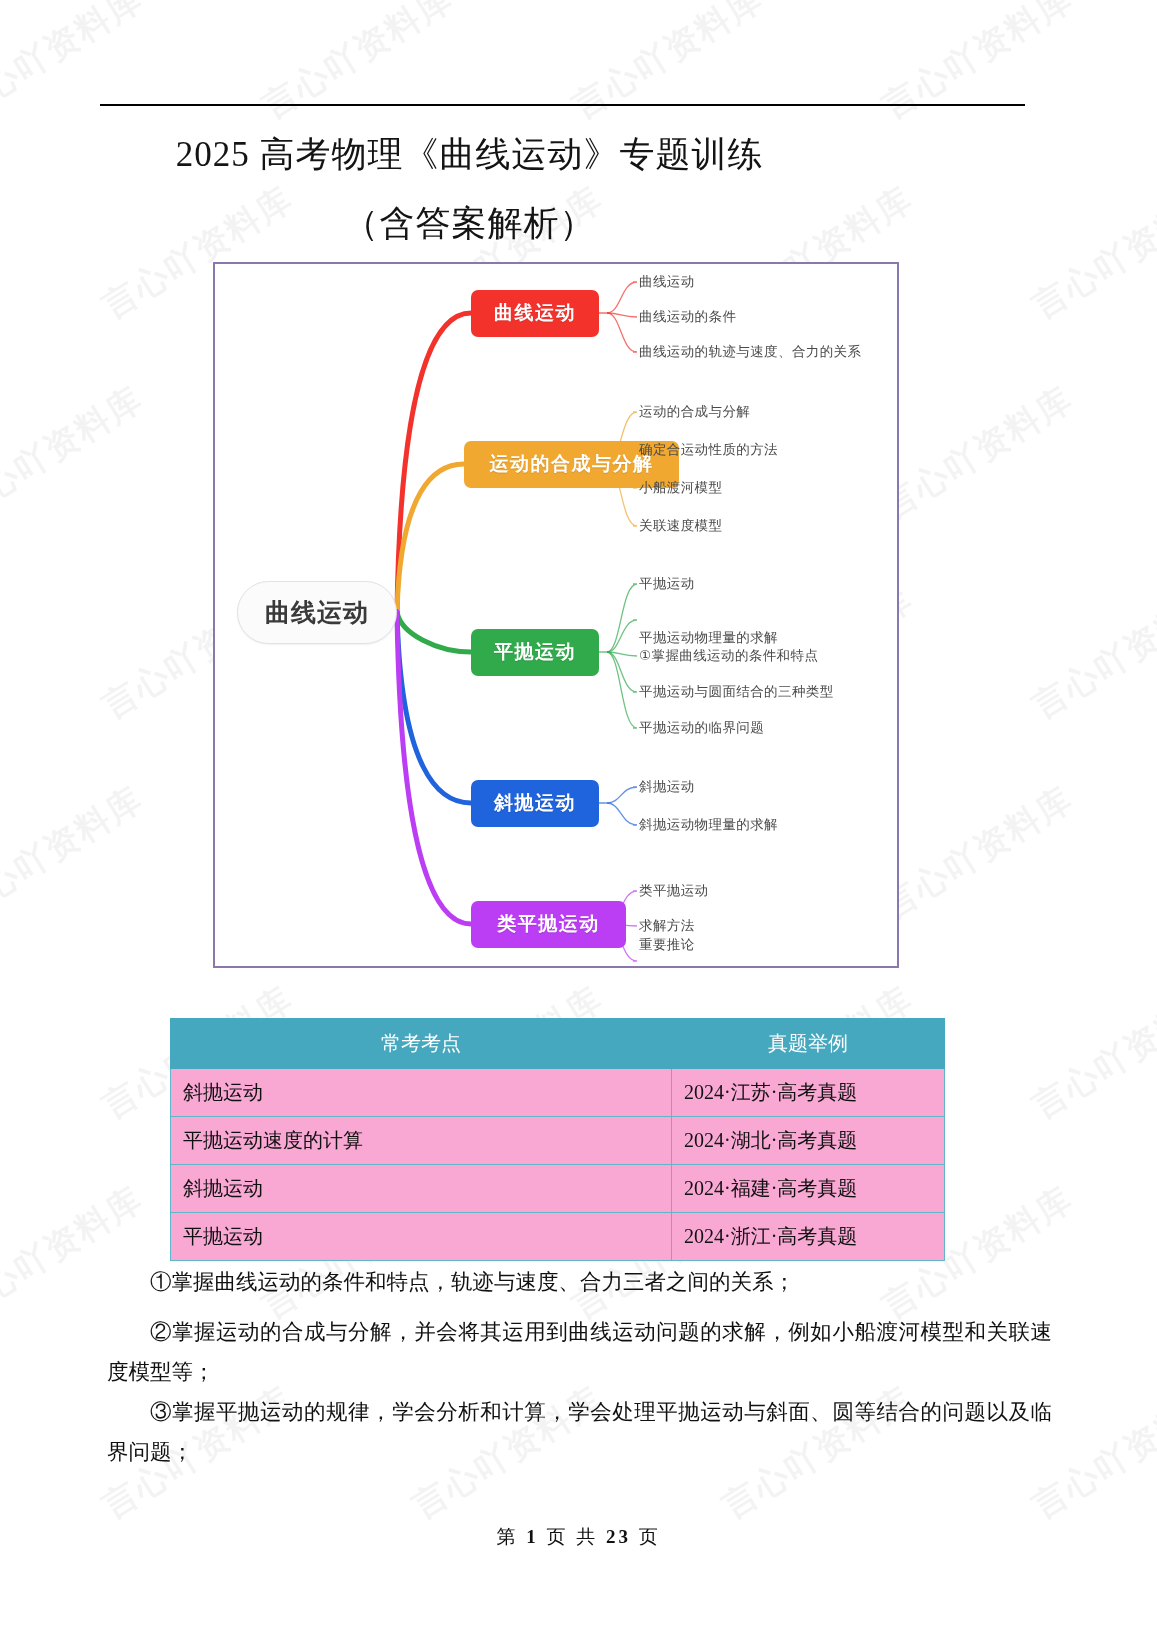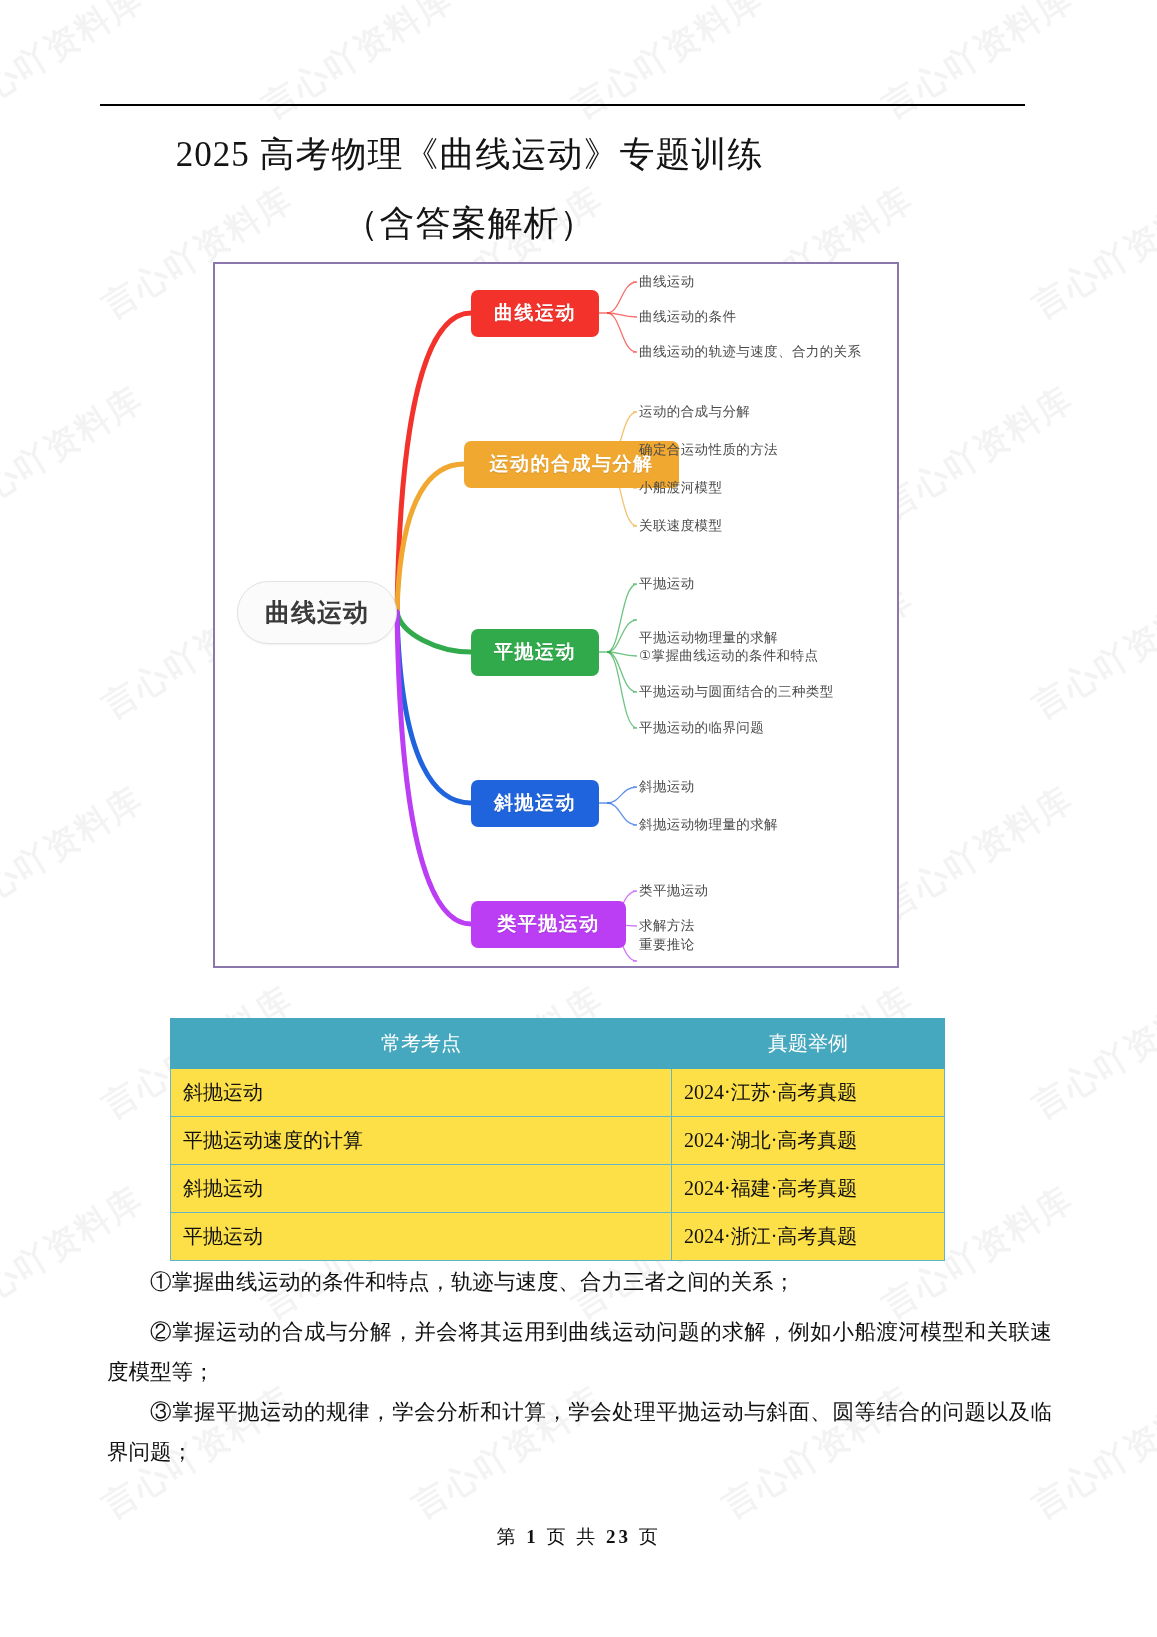--- a/index.html
+++ b/index.html
@@ -139,21 +139,21 @@
   }
 
   
   #exam-table {
     position: absolute;
     left: 170px;
     top: 1018px;
     width: 772px;
     border-collapse: collapse;
     z-index: 10;
-    background: #fde047;
+    background: #f9a8d4;
     table-layout: fixed;
     padding-left: 43px;
   }
   #exam-table th {
     background: #45a8bf;
     color: #ffffff;
     font-size: 20px;
     font-weight: 400;
     font-family: "Liberation Serif", "DejaVu Serif", serif;
     padding: 11px 0;

